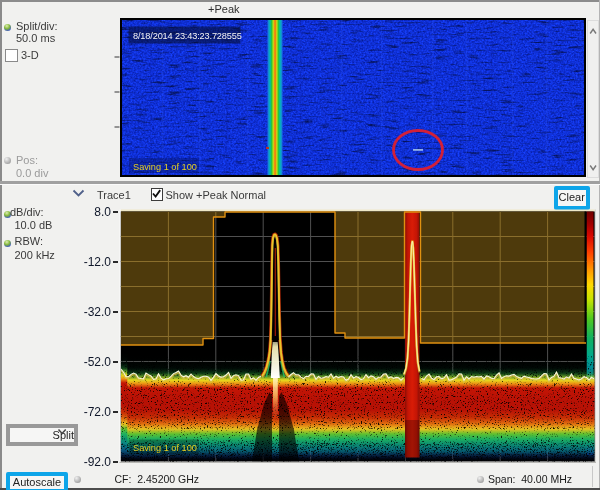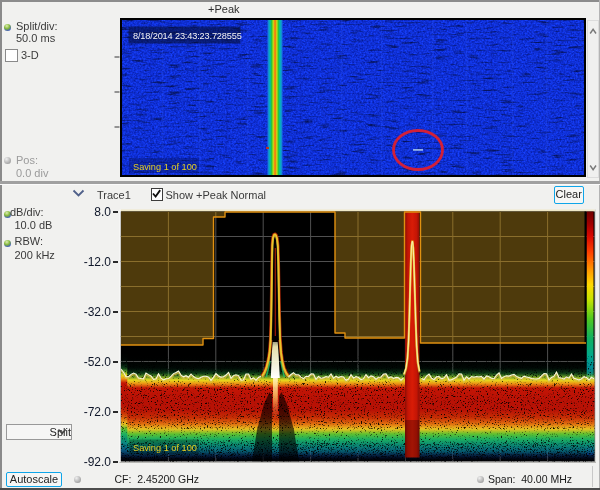--- a/index.html
+++ b/index.html
@@ -7,21 +7,21 @@
  .lay{position:absolute;left:0;top:0;pointer-events:none;}
  .t{position:absolute;font-size:11px;color:#3a3a3a;white-space:nowrap;}
  .gray{color:#9b9b9b;}
  .ax{position:absolute;font-size:12px;color:#0f172a;text-align:right;width:60px;}
  .dash{position:absolute;width:5px;height:2px;background:#2a2a2a;}
  .sphere{position:absolute;width:7px;height:7px;border-radius:50%;
    background:radial-gradient(circle at 40% 28%,#dcf0b0 0%,#86b83c 42%,#3c58c0 78%,#1c2c80 100%);}
  .sphereg{position:absolute;width:7px;height:7px;border-radius:50%;
    background:radial-gradient(circle at 35% 30%,#f0f0f0 0%,#c0c0c0 45%,#8a8a8a 100%);}
  .cb{position:absolute;width:11px;height:11px;background:#fff;border:1px solid #8a8a8a;}
- .btn{position:absolute;background:#f6f6f5;border:1px solid #0ea5e9;border-radius:2px;
+ .btn{position:absolute;background:#f6f6f5;border:4px solid #0ea5e9;border-radius:2px;
    font-size:11px;color:#222;text-align:center;}
 </style></head>
 <body>
 <div id="root">
 
  <div style="position:absolute;left:0;top:0;width:600px;height:1.5px;background:#8c8c8c;"></div>
  <div style="position:absolute;left:0;top:0;width:2px;height:490px;background:#8a8a8a;"></div>
  <div style="position:absolute;right:0;top:0;width:1px;height:490px;background:#b4b4b4;"></div>
  <div style="position:absolute;left:0;top:488px;width:600px;height:2px;background:#4c4c4c;"></div>
 

